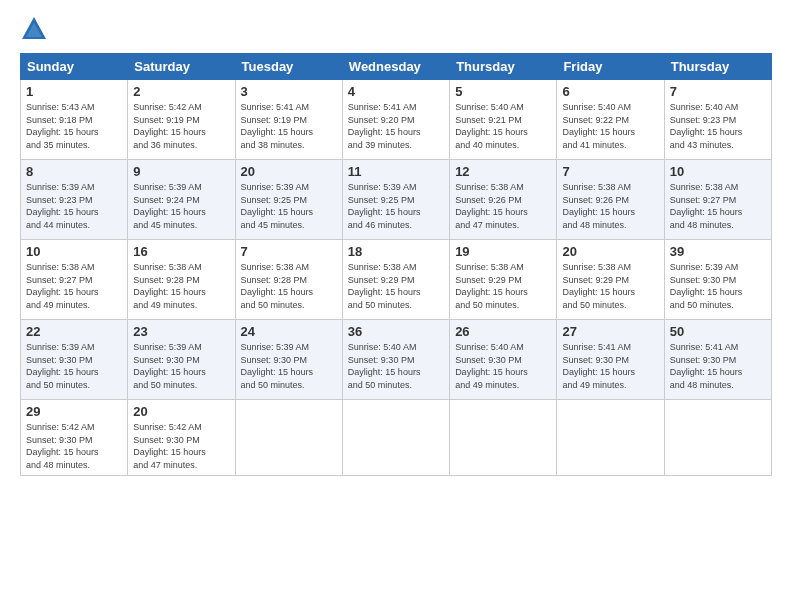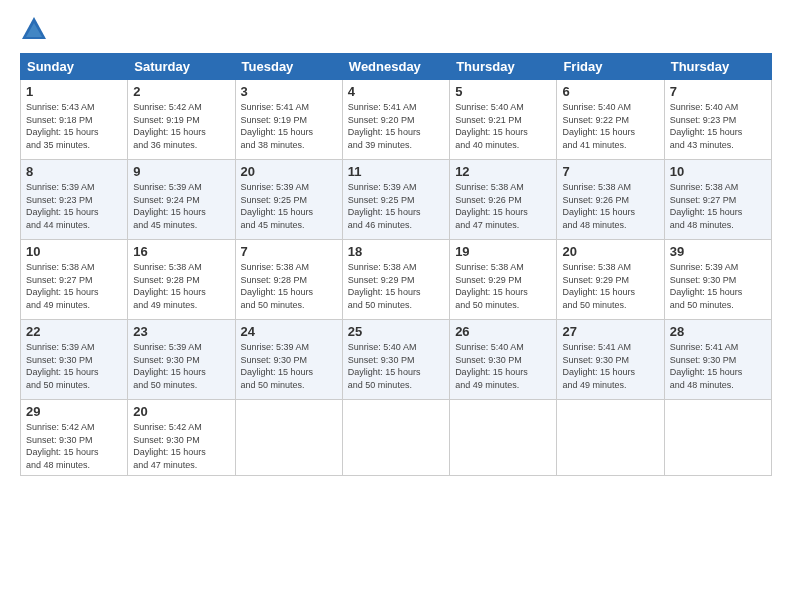--- a/index.html
+++ b/index.html
@@ -307,42 +307,42 @@
 and 50 minutes.</div>
           </td>
           <td>
             <span class="day-number">24</span>
             <div class="day-info" style="white-space: pre-line;">Sunrise: 5:39 AM
 Sunset: 9:30 PM
 Daylight: 15 hours
 and 50 minutes.</div>
           </td>
           <td>
-            <span class="day-number">25</span>
+            <span class="day-number">36</span>
             <div class="day-info" style="white-space: pre-line;">Sunrise: 5:40 AM
 Sunset: 9:30 PM
 Daylight: 15 hours
 and 50 minutes.</div>
           </td>
           <td>
             <span class="day-number">26</span>
             <div class="day-info" style="white-space: pre-line;">Sunrise: 5:40 AM
 Sunset: 9:30 PM
 Daylight: 15 hours
 and 49 minutes.</div>
           </td>
           <td>
             <span class="day-number">27</span>
             <div class="day-info" style="white-space: pre-line;">Sunrise: 5:41 AM
 Sunset: 9:30 PM
 Daylight: 15 hours
 and 49 minutes.</div>
           </td>
           <td>
-            <span class="day-number">28</span>
+            <span class="day-number">50</span>
             <div class="day-info" style="white-space: pre-line;">Sunrise: 5:41 AM
 Sunset: 9:30 PM
 Daylight: 15 hours
 and 48 minutes.</div>
           </td>
         </tr>
         <tr>
           <td>
             <span class="day-number">29</span>
             <div class="day-info" style="white-space: pre-line;">Sunrise: 5:42 AM

